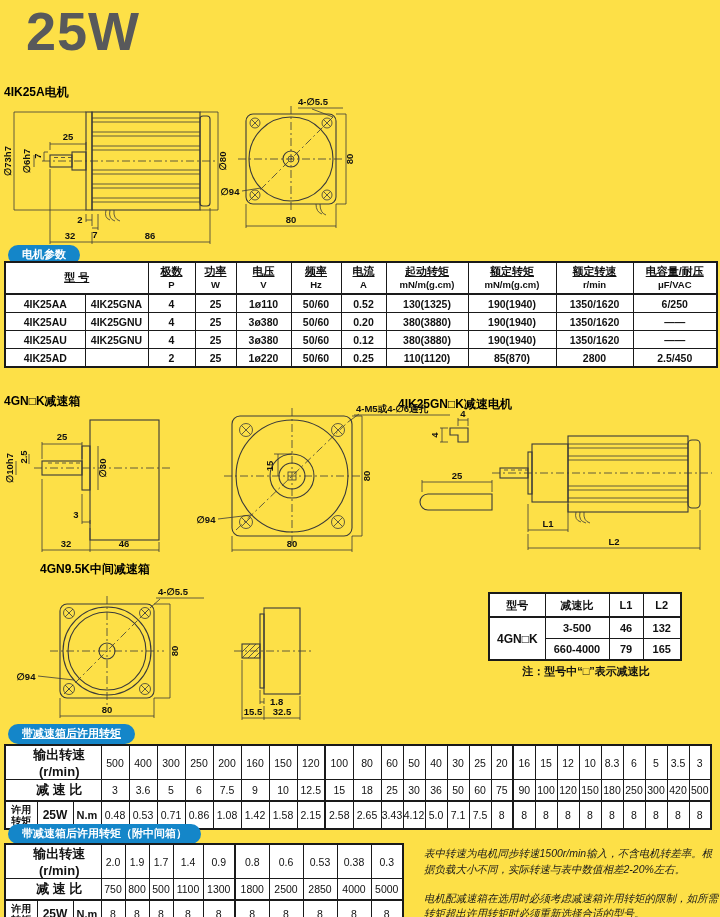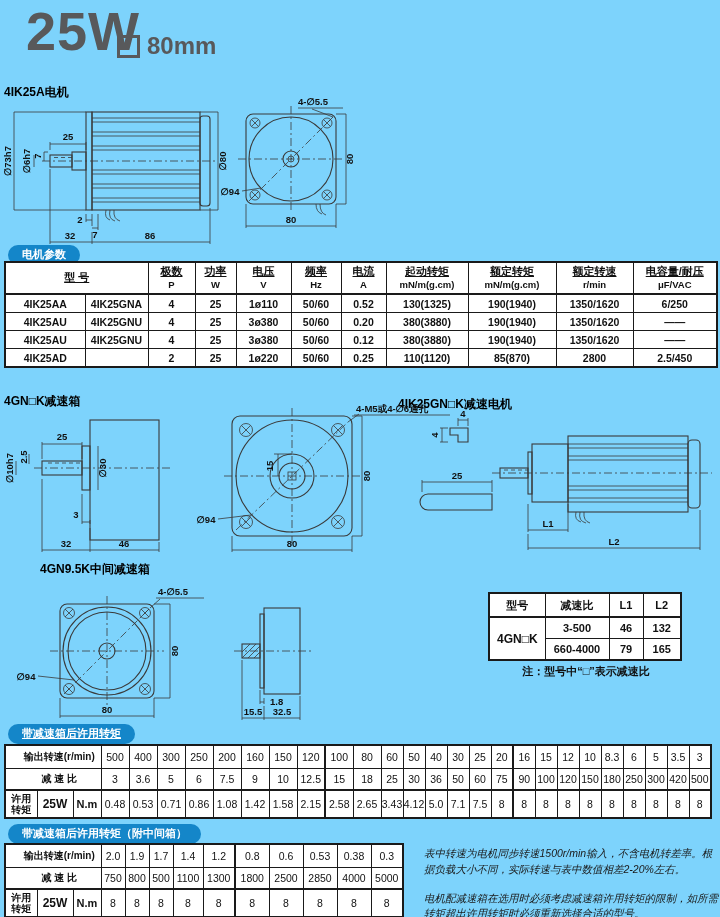--- a/index.html
+++ b/index.html
@@ -1,16 +1,16 @@
 <!DOCTYPE html>
 <html style="--accent: #1486C9; --title: #58595B; --line: #3a3a3a;"><head>
 <meta charset="utf-8">
 <style>
   html,body{margin:0;padding:0;background:#fff;}
-  #page{position:relative;width:720px;height:917px;background:#7dd3fc;overflow:hidden;
+  #page{position:relative;width:720px;height:917px;background:#fde047;overflow:hidden;
         font-family:"Liberation Sans","DejaVu Sans",sans-serif;color:#111;}
   .abs{position:absolute;}
   
   #title-main{left:26px;top:0px;font-size:54px;font-weight:bold;color:var(--title);letter-spacing:1px;}
   #title-size{left:117px;top:32px;display:flex;align-items:center;color:var(--title);}
   #title-square{width:17px;height:17px;border:3px solid var(--title);display:inline-block;margin-right:7px;}
   #title-mm{font-size:24px;font-weight:bold;color:var(--title);}
   
   .seclab{font-size:12px;font-weight:bold;color:#000;}
   
@@ -25,21 +25,21 @@
   .ptable thead th{border-bottom:2px solid #1a1a1a;height:30px;}
   .ptable .h1{font-size:11px;font-weight:bold;line-height:1.25;text-decoration:underline;}
   .ptable .h2{font-size:9.5px;font-weight:bold;line-height:1.2;}
   .ptable tbody td{font-size:10.5px;font-weight:bold;height:17px;}
   
   .ttable{border:2px solid #1a1a1a;table-layout:fixed;}
   .ttable td{border:1px solid #1a1a1a;font-size:10.5px;overflow:hidden;}
   .ttable tr.r1 td{height:22px;}
   .ttable tr.r2 td{height:20px;}
   .ttable tr.r3 td{height:26px;border-top:2px solid #1a1a1a;}
-  .ttable .rh{font-weight:bold;font-size:10px;padding-left:12px;}
+  .ttable .rh{font-weight:bold;font-size:13px;padding-left:12px;}
   .ttable .rh2{font-weight:bold;font-size:10px;line-height:1.1;}
   .ttable .rp{font-weight:bold;font-size:12px;}
   .ttable .ru{font-weight:bold;font-size:11px;}
   .ttable .thick-r{border-right:2.5px solid #1a1a1a;}
   
   .ltable{border:2px solid #1a1a1a;table-layout:fixed;}
   .ltable th,.ltable td{border:1px solid #1a1a1a;font-size:11px;font-weight:bold;}
   .ltable th{height:22px;border-bottom:2px solid #1a1a1a;}
   .ltable td{height:20px;}
   .ltable .lm{font-size:12px;}
@@ -54,24 +54,20 @@
   svg text{stroke:none;fill:#111;font-family:"Liberation Sans",sans-serif;}
   svg .dim{font-size:9.5px;font-weight:bold;text-anchor:middle;}
   svg .dimL{font-size:9.5px;font-weight:bold;text-anchor:start;}
 </style>
 </head>
 <body>
 
 <div id="page">
 
   <div class="abs" id="title-main">25W</div>
-  <div class="abs" id="title-size">
-    <span id="title-square"></span>
-    <span id="title-mm">80mm</span>
-  </div>
 
   <div class="abs seclab" style="left:4px;top:84px;">4IK25A电机</div>
 
   <svg class="abs" style="left:2px;top:94px;" width="352" height="152" viewBox="0 0 352 152">
 
     <g>
       <rect class="ln" x="90" y="18" width="108" height="98"></rect>
       <rect class="ln" x="84" y="18" width="6" height="98"></rect>
       <rect class="ln" x="198" y="22" width="10" height="90" rx="3"></rect>
       <path class="thin" d="M90,24 H198 M90,28 H198 M90,38 H198 M90,42 H198 M90,52 H198 M90,56 H198 M90,76 H198 M90,80 H198 M90,90 H198 M90,94 H198 M90,104 H198 M90,108 H198"></path>
@@ -542,21 +538,21 @@
         <col style="width:34px">
         <col style="width:32px">
     </colgroup>
     <tbody>
         <tr class="r1">
       <td class="rh" colspan="3">输出转速(r/min)</td>
     <td>2.0</td>
           <td>1.9</td>
           <td>1.7</td>
           <td>1.4</td>
-          <td class="thick-r">1.2</td>
+          <td class="thick-r">0.9</td>
           <td>0.8</td>
           <td>0.6</td>
           <td>0.53</td>
           <td>0.38</td>
           <td>0.3</td>
         </tr>
     <tr class="r2">
       <td class="rh" colspan="3">减 速 比</td>
     <td>750</td>
           <td>800</td>

